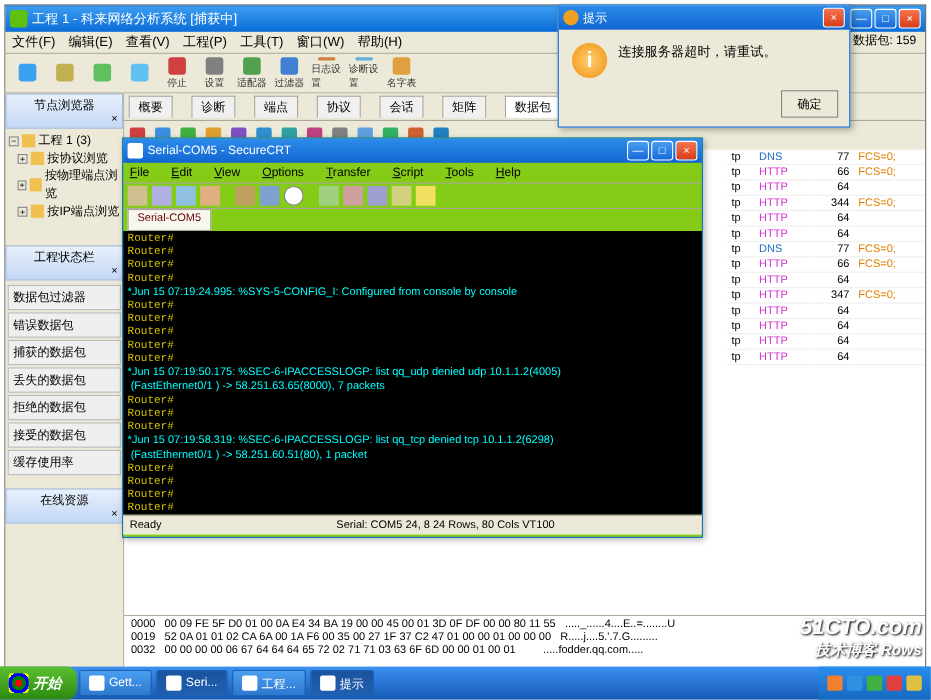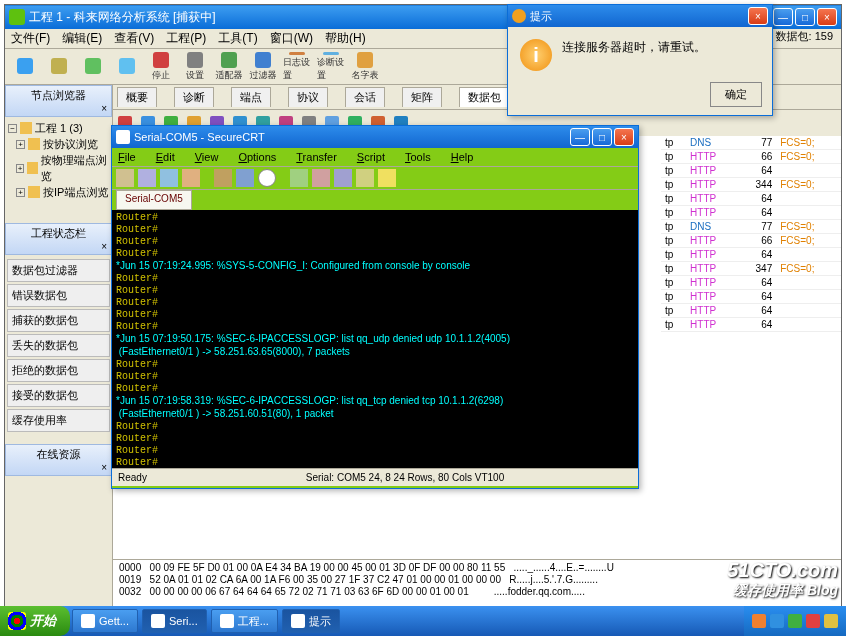--- a/index.html
+++ b/index.html
@@ -448,21 +448,21 @@
     <div class="dlg-icon">i</div>
     <div style="font-size:12px">连接服务器超时，请重试。</div>
   </div>
   <div class="dlg-btns">
     <button class="dlg-btn">确定</button>
   </div>
 </div>
 
 <div class="watermark">
   <div>51CTO.com</div>
-  <div class="sub">缓存使用率  Blog</div>
+  <div class="sub">技术博客  Rows</div>
 </div>
 
 <div class="taskbar">
   <div class="start-btn">
     <div class="start-ic"></div>
     <span>开始</span>
   </div>
   <div id="task-items" style="display:flex">
       <div class="task-item">
         <div class="tic"></div>

